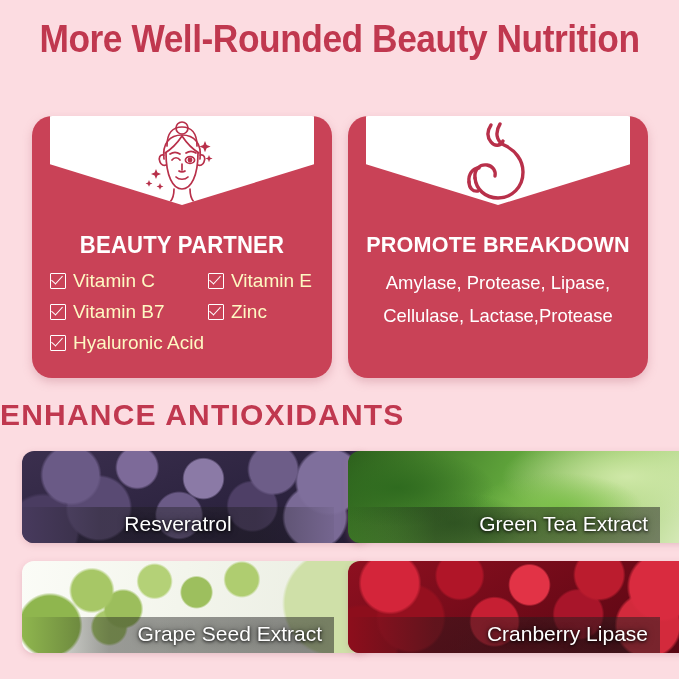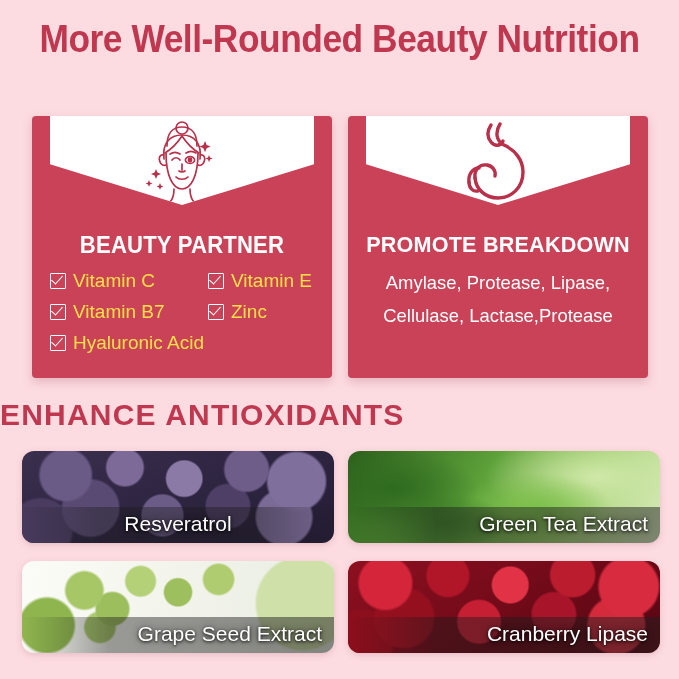--- a/index.html
+++ b/index.html
@@ -21,21 +21,21 @@
     color:#c0384f;
     transform:scaleX(0.93);
     white-space:nowrap;
   }
 
   
   .card{
     position:absolute;
     width:300px;height:262px;
     background:#c94257;
-    border-radius:4px;
+    border-radius:20px;
     box-shadow:0 4px 10px rgba(190,110,125,0.35);
     overflow:hidden;
   }
   #card-left{left:32px;top:116px;}
   #card-right{left:348px;top:116px;}
 
   
   .flap{
     position:absolute;
     left:18px;top:-31px;
@@ -68,21 +68,21 @@
   .check-list{
     position:absolute;left:0;top:150px;width:300px;
   }
   .check-col{
     position:absolute;
   }
   .col-a{left:18px;top:0;}
   .col-b{left:176px;top:0;}
   .check-item{
     display:flex;align-items:center;
-    color:#fde047;
+    color:#fef9c3;
     font-size:19px;
     line-height:29px;
     margin-bottom:2px;
     white-space:nowrap;
   }
   .checkbox{
     position:relative;
     display:inline-block;
     width:14px;height:14px;
     border:1.6px solid #ffffff;
@@ -120,20 +120,21 @@
     letter-spacing:1.2px;
   }
 
   
   .tile{
     position:absolute;
     width:312px;height:92px;
     border-radius:12px;
     overflow:hidden;
     box-shadow:0 2px 6px rgba(185,120,135,0.3);
+    padding-left:37px;
   }
   #tile-0{left:22px;top:451px;}
   #tile-1{left:348px;top:451px;}
   #tile-2{left:22px;top:561px;}
   #tile-3{left:348px;top:561px;}
 
   .tile-art{position:absolute;inset:0;}
   .tile-label{
     position:absolute;bottom:4px;left:0;width:312px;
     color:#ffffff;

